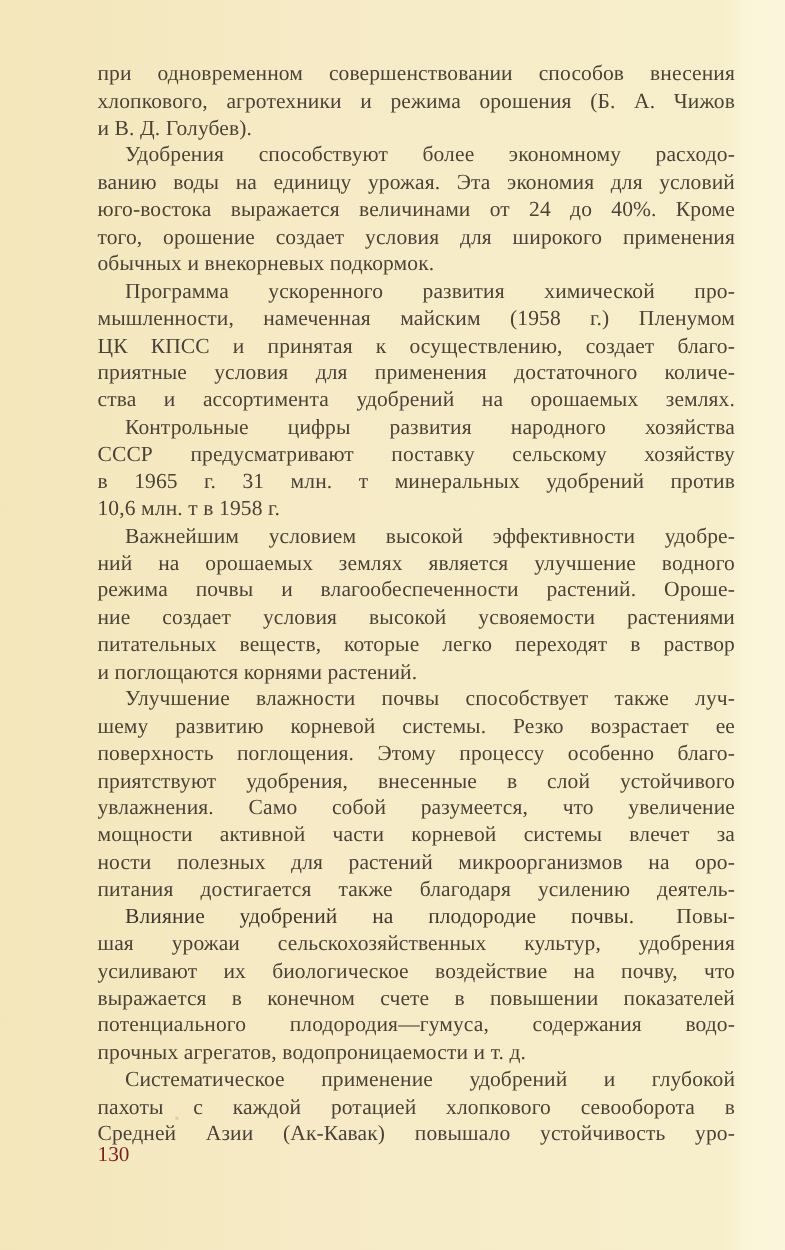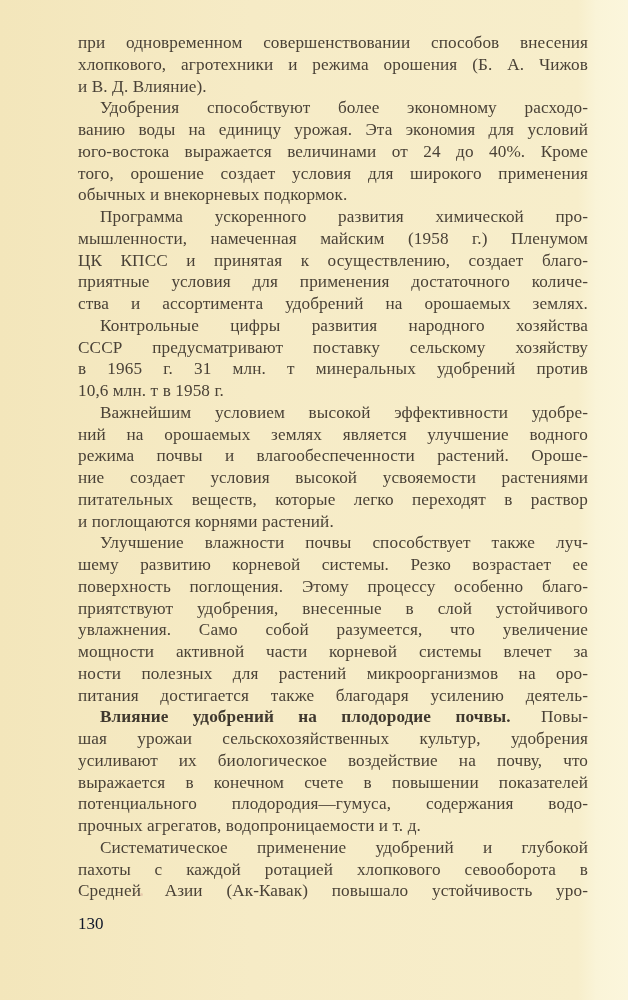--- a/index.html
+++ b/index.html
@@ -4,48 +4,48 @@
 <style>
   html, body { margin:0; padding:0; }
   body {
     width:628px; height:1000px; overflow:hidden;
     background: linear-gradient(90deg, #f3e6bb 0%, #f6ebc6 40%, #f7eecb 92%, #faf4d8 95%, #fbf6dc 100%);
     position:relative;
     font-family: "Liberation Serif", "DejaVu Serif", serif;
     color:#4a4237;
   }
   .page {
-    position:absolute; left:78px; top:32px; width:510px;
+    position:absolute; left:78px; top:48px; width:510px;
   }
   .line {
     height:21.75px; line-height:21.75px;
     font-size:17.2px;
     white-space:nowrap;
     text-align:justify;
     text-align-last:justify;
     letter-spacing:0.1px;
   }
   .line.last { text-align-last:left; }
   .indent { padding-left:22px; }
-  .bold { font-weight:bold; color:#3f382e; }
+  .bold { font-weight:normal; color:#3f382e; }
   .pagenum {
     position:absolute; left:78px; top:914px;
-    font-size:17px; color:#0f172a;
+    font-size:17px; color:#7f1d1d;
   }
   .speck { position:absolute; width:3px; height:3px; border-radius:50%; background:#e0b7a0; opacity:.6; }
 </style>
 </head>
 <body>
 
 <div class="page">
 
   <div>
     <div class="line">при одновременном совершенствовании способов внесения</div>
     <div class="line">хлопкового, агротехники и режима орошения (Б. А. Чижов</div>
-    <div class="line last">и В. Д. Влияние).</div>
+    <div class="line last">и В. Д. Голубев).</div>
   </div>
 
   <div>
     <div class="line indent">Удобрения способствуют более экономному расходо-</div>
     <div class="line">ванию воды на единицу урожая. Эта экономия для условий</div>
     <div class="line">юго-востока выражается величинами от 24 до 40%. Кроме</div>
     <div class="line">того, орошение создает условия для широкого применения</div>
     <div class="line last">обычных и внекорневых подкормок.</div>
   </div>
 

